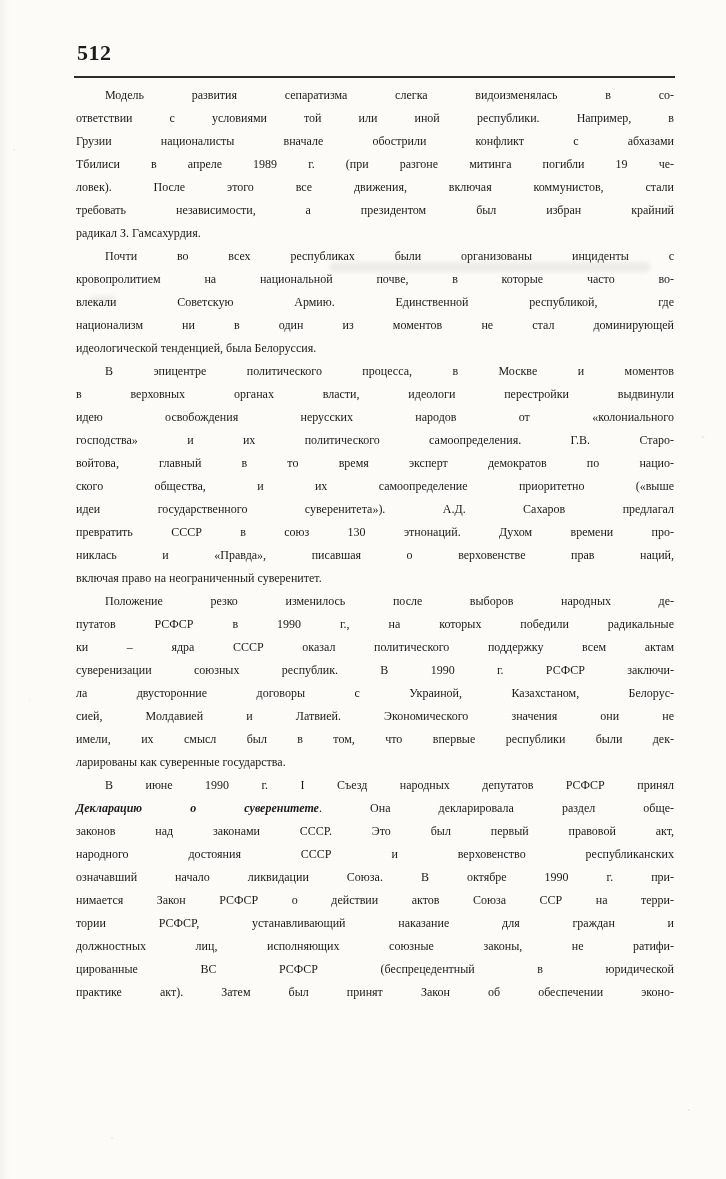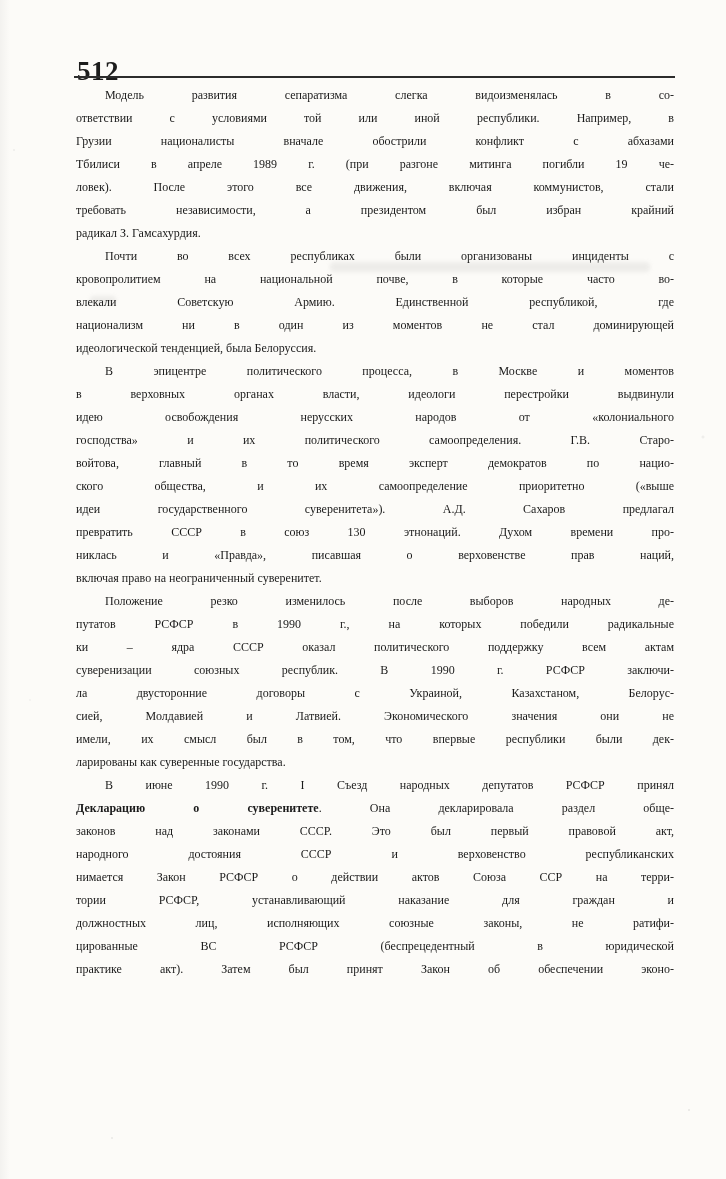--- a/index.html
+++ b/index.html
@@ -21,22 +21,22 @@
       radial-gradient(circle 2px at 112px 1138px, rgba(120,120,120,.22), rgba(120,120,120,0) 70%),
       radial-gradient(circle 3px at 703px 437px, rgba(140,140,140,.18), rgba(140,140,140,0) 70%),
       radial-gradient(circle 2px at 14px 150px, rgba(140,140,140,.20), rgba(140,140,140,0) 70%),
       radial-gradient(circle 2px at 30px 700px, rgba(150,150,150,.15), rgba(150,150,150,0) 70%),
       linear-gradient(90deg, rgba(160,160,160,.10) 0px, rgba(160,160,160,0) 10px),
       #fcfbf8;
   }
   .pagenum {
     position: absolute;
     left: 77px;
-    top: 56px;
-    font-size: 27px;
+    top: 40px;
+    font-size: 22px;
     font-weight: 700;
     letter-spacing: 0.5px;
     color: #1c1c1c;
   }
   .rule {
     position: absolute;
     left: 74px;
     top: 76px;
     width: 601px;
     height: 2px;
@@ -51,21 +51,21 @@
   .line {
     height: 23px;
     line-height: 23px;
     font-size: 12px;
     text-align: justify;
     text-align-last: justify;
     color: #1a1a1a;
   }
   .line.first { text-indent: 29px; }
   .line.lastline { text-align-last: left; }
-  .bolditalic { font-weight: 700; }
+  .bolditalic { font-weight: 700; font-style: italic; }
   .smudge {
     position: absolute;
     background: rgba(130,130,130,.12);
     filter: blur(2px);
     border-radius: 4px;
   }
   .smudge.a { left: 330px; top: 262px; width: 320px; height: 10px; }
   .smudge.b { left: 90px;  top: 296px; width: 26px;  height: 8px; }
 </style>
 </head>
@@ -104,19 +104,20 @@
       <div class="line">ки – ядра СССР оказал политического поддержку всем актам</div>
       <div class="line">суверенизации союзных республик. В 1990 г. РСФСР заключи-</div>
       <div class="line">ла двусторонние договоры с Украиной, Казахстаном, Белорус-</div>
       <div class="line">сией, Молдавией и Латвией. Экономического значения они не</div>
       <div class="line">имели, их смысл был в том, что впервые республики были дек-</div>
       <div class="line lastline">ларированы как суверенные государства.</div>
       <div class="line first">В июне 1990 г. I Съезд народных депутатов РСФСР принял</div>
       <div class="line"><span class="bolditalic">Декларацию о суверенитете</span><span>. Она декларировала раздел обще-</span></div>
       <div class="line">законов над законами СССР. Это был первый правовой акт,</div>
       <div class="line">народного достояния СССР и верховенство республиканских</div>
+      <div class="line">означавший начало ликвидации Союза. В октябре 1990 г. при-</div>
       <div class="line">нимается Закон РСФСР о действии актов Союза ССР на терри-</div>
       <div class="line">тории РСФСР, устанавливающий наказание для граждан и</div>
       <div class="line">должностных лиц, исполняющих союзные законы, не ратифи-</div>
       <div class="line">цированные ВС РСФСР (беспрецедентный в юридической</div>
       <div class="line">практике акт). Затем был принят Закон об обеспечении эконо-</div>
     </div>
 </div>
 
 </body></html>

